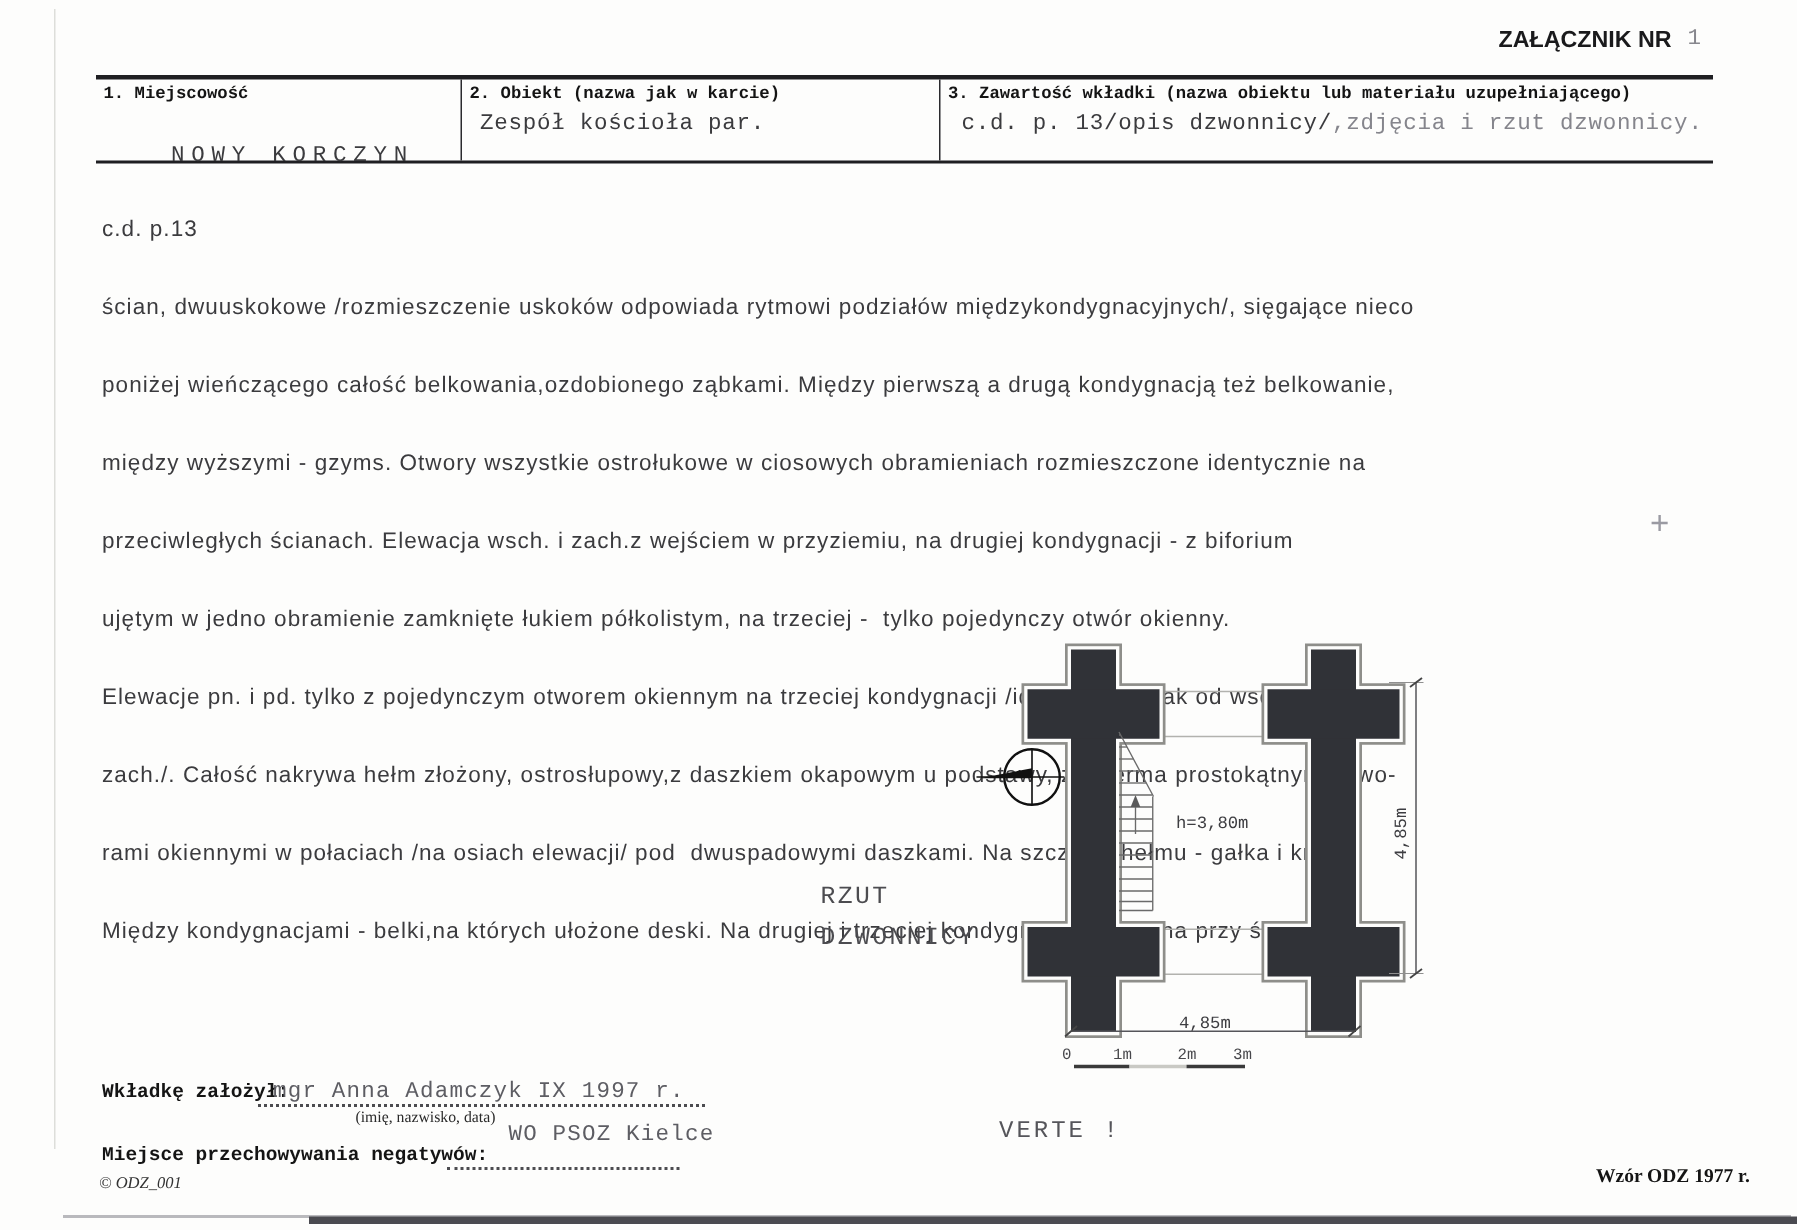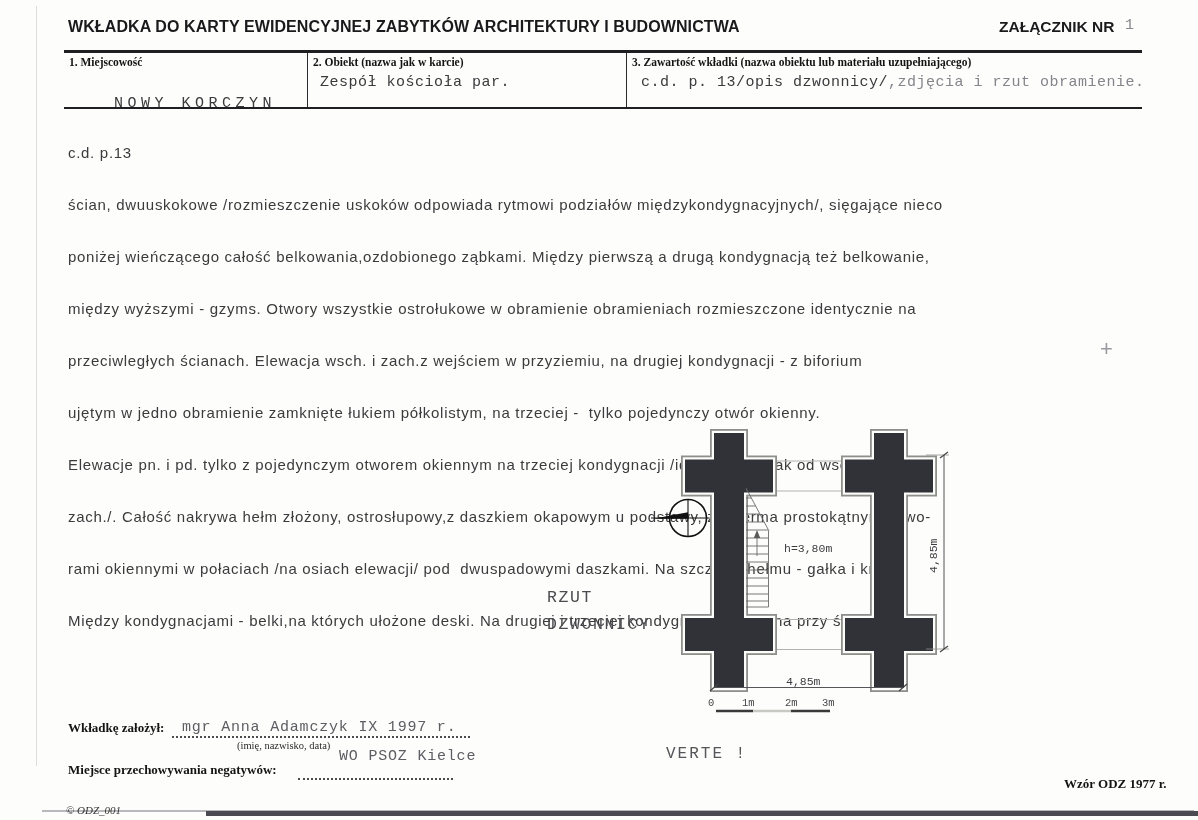--- a/index.html
+++ b/index.html
@@ -2,21 +2,21 @@
 <html><head>
 <meta charset="utf-8">
 <style>
   html,body{margin:0;padding:0;background:#e9e9e7;}
   .page{
     position:relative;width:1198px;height:820px;background:#fdfdfc;
     overflow:hidden;font-family:"Liberation Sans",sans-serif;color:#1c1c1c;
   }
   .abs{position:absolute;}
   .tw{font-family:"Liberation Mono",monospace;color:#3b3b3e;}
-  .serifb{font-family:Liberation Serif, serif;font-weight:bold;color:#141414;}
+  .serifb{font-family:Liberation Mono, monospace;font-weight:bold;color:#141414;}
   .title{font-weight:bold;font-size:16px;letter-spacing:.1px;color:#1a1a1c;}
   .attach-label{font-weight:bold;font-size:15.5px;color:#1a1a1c;}
   .attach-num{font-family:"Liberation Mono",monospace;font-size:15px;color:#87878d;}
   .ftable{
     left:64px;top:50px;width:1078px;height:54px;
     border-top:3px solid #1f1f22;border-bottom:2px solid #1f1f22;
     display:flex;
   }
   .fcell{position:relative;height:100%;}
   .fcell+.fcell{border-left:1.5px solid #2a2a2e;}
@@ -49,44 +49,43 @@
 </head>
 <body>
 
 <div class="page">
 
   <div class="abs edge-left"></div>
   <div class="abs edge-bottom1"></div>
   <div class="abs edge-bottom2"></div>
   <div class="abs crossmark">+</div>
 
-  <div class="abs title" style="left:68px;top:18px;">WKŁADKA DO KARTY EWIDENCYJNEJ ZABYTKÓW ARCHITEKTURY I BUDOWNICTWA</div>
   <div class="abs attach-label" style="left:999px;top:18px;">ZAŁĄCZNIK NR</div>
   <div class="abs attach-num" style="left:1125px;top:17px;">1</div>
 
   <div class="abs ftable">
     <div class="fcell" style="width:243px;">
       <div class="flabel serifb">1. Miejscowość</div>
       <div class="fvalue tw val-spread" style="left:50px;">NOWY KORCZYN</div>
     </div>
     <div class="fcell" style="width:242px;padding-left:48px;">
       <div class="flabel serifb">2. Obiekt (nazwa jak w karcie)</div>
       <div class="fvalue tw" style="left:12px;">Zespół kościoła par.</div>
     </div>
     <div class="fcell" style="flex:1;margin-left:28px;">
       <div class="flabel serifb">3. Zawartość wkładki (nazwa obiektu lub materiału uzupełniającego)</div>
-      <div class="fvalue tw" style="left:14px;"><span>c.d. p. 13/opis dzwonnicy/</span><span class="val-light">,zdjęcia i rzut obramienie.</span></div>
+      <div class="fvalue tw" style="left:14px;"><span>c.d. p. 13/opis dzwonnicy/</span><span class="val-light">,zdjęcia i rzut dzwonnicy.</span></div>
     </div>
   </div>
 
   <div class="abs bodytext">
     <div>c.d. p.13</div>
     <div>ścian, dwuuskokowe /rozmieszczenie uskoków odpowiada rytmowi podziałów międzykondygnacyjnych/, sięgające nieco</div>
     <div>poniżej wieńczącego całość belkowania,ozdobionego ząbkami. Między pierwszą a drugą kondygnacją też belkowanie,</div>
-    <div>między wyższymi - gzyms. Otwory wszystkie ostrołukowe w obramienie obramieniach rozmieszczone identycznie na</div>
+    <div>między wyższymi - gzyms. Otwory wszystkie ostrołukowe w ciosowych obramieniach rozmieszczone identycznie na</div>
     <div>przeciwległych ścianach. Elewacja wsch. i zach.z wejściem w przyziemiu, na drugiej kondygnacji - z biforium</div>
     <div>ujętym w jedno obramienie zamknięte łukiem półkolistym, na trzeciej -  tylko pojedynczy otwór okienny.</div>
     <div>Elewacje pn. i pd. tylko z pojedynczym otworem okiennym na trzeciej kondygnacji /identycznym jak od wsch. i</div>
     <div>zach./. Całość nakrywa hełm złożony, ostrosłupowy,z daszkiem okapowym u podstawy, z czterma prostokątnymi otwo-</div>
     <div>rami okiennymi w połaciach /na osiach elewacji/ pod  dwuspadowymi daszkami. Na szczycie hełmu - gałka i krzyż.</div>
     <div>Między kondygnacjami - belki,na których ułożone deski. Na drugiej i trzeciej kondygnacji wodoczna przy ścia-</div>
     
     
     
   </div>
@@ -209,16 +208,16 @@
   <div class="abs dotline" style="left:172px;top:718px;width:298px;height:18px;"></div>
   <div class="abs serifb f-label" style="left:68px;top:720px;">Wkładkę założył:</div>
   <div class="abs f-typed" style="left:182px;top:719px;">mgr Anna Adamczyk IX 1997 r.</div>
   <div class="abs f-hint" style="left:237px;top:740px;">(imię, nazwisko, data)</div>
 
   <div class="abs dotline" style="left:298px;top:764px;width:155px;height:14px;"></div>
   <div class="abs serifb f-label" style="left:68px;top:762px;">Miejsce przechowywania negatywów:</div>
   <div class="abs f-typed" style="left:328px;top:748px;margin-left:11px;">WO PSOZ Kielce</div>
 
   <div class="abs verte" style="left:666px;top:745px;">VERTE !</div>
-  <div class="abs doccode" style="left:66px;top:804px;">© ODZ_001</div>
+  <div class="abs doccode" style="left:66px;top:783px;">© ODZ_001</div>
   <div class="abs wzor" style="left:1064px;top:776px;">Wzór ODZ 1977 r.</div>
 
 </div>
 
 </body></html>

